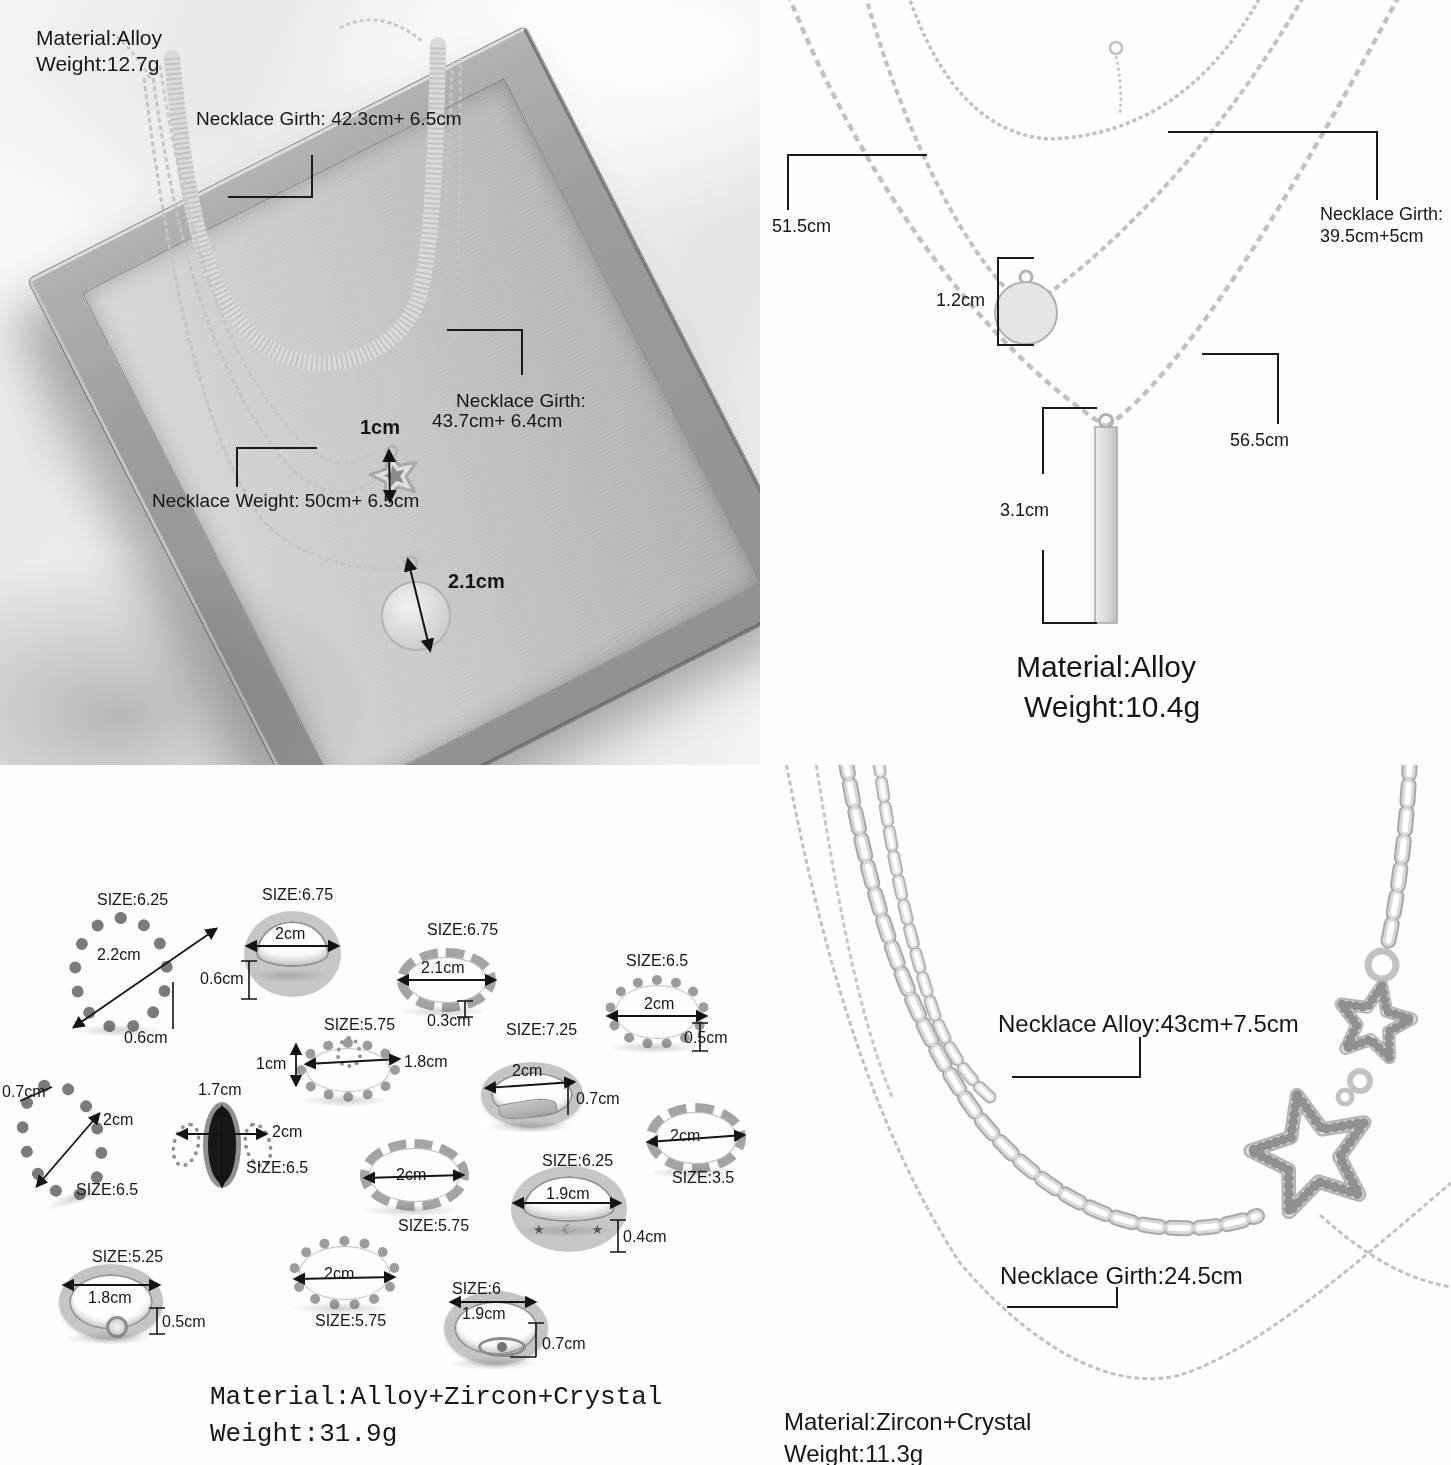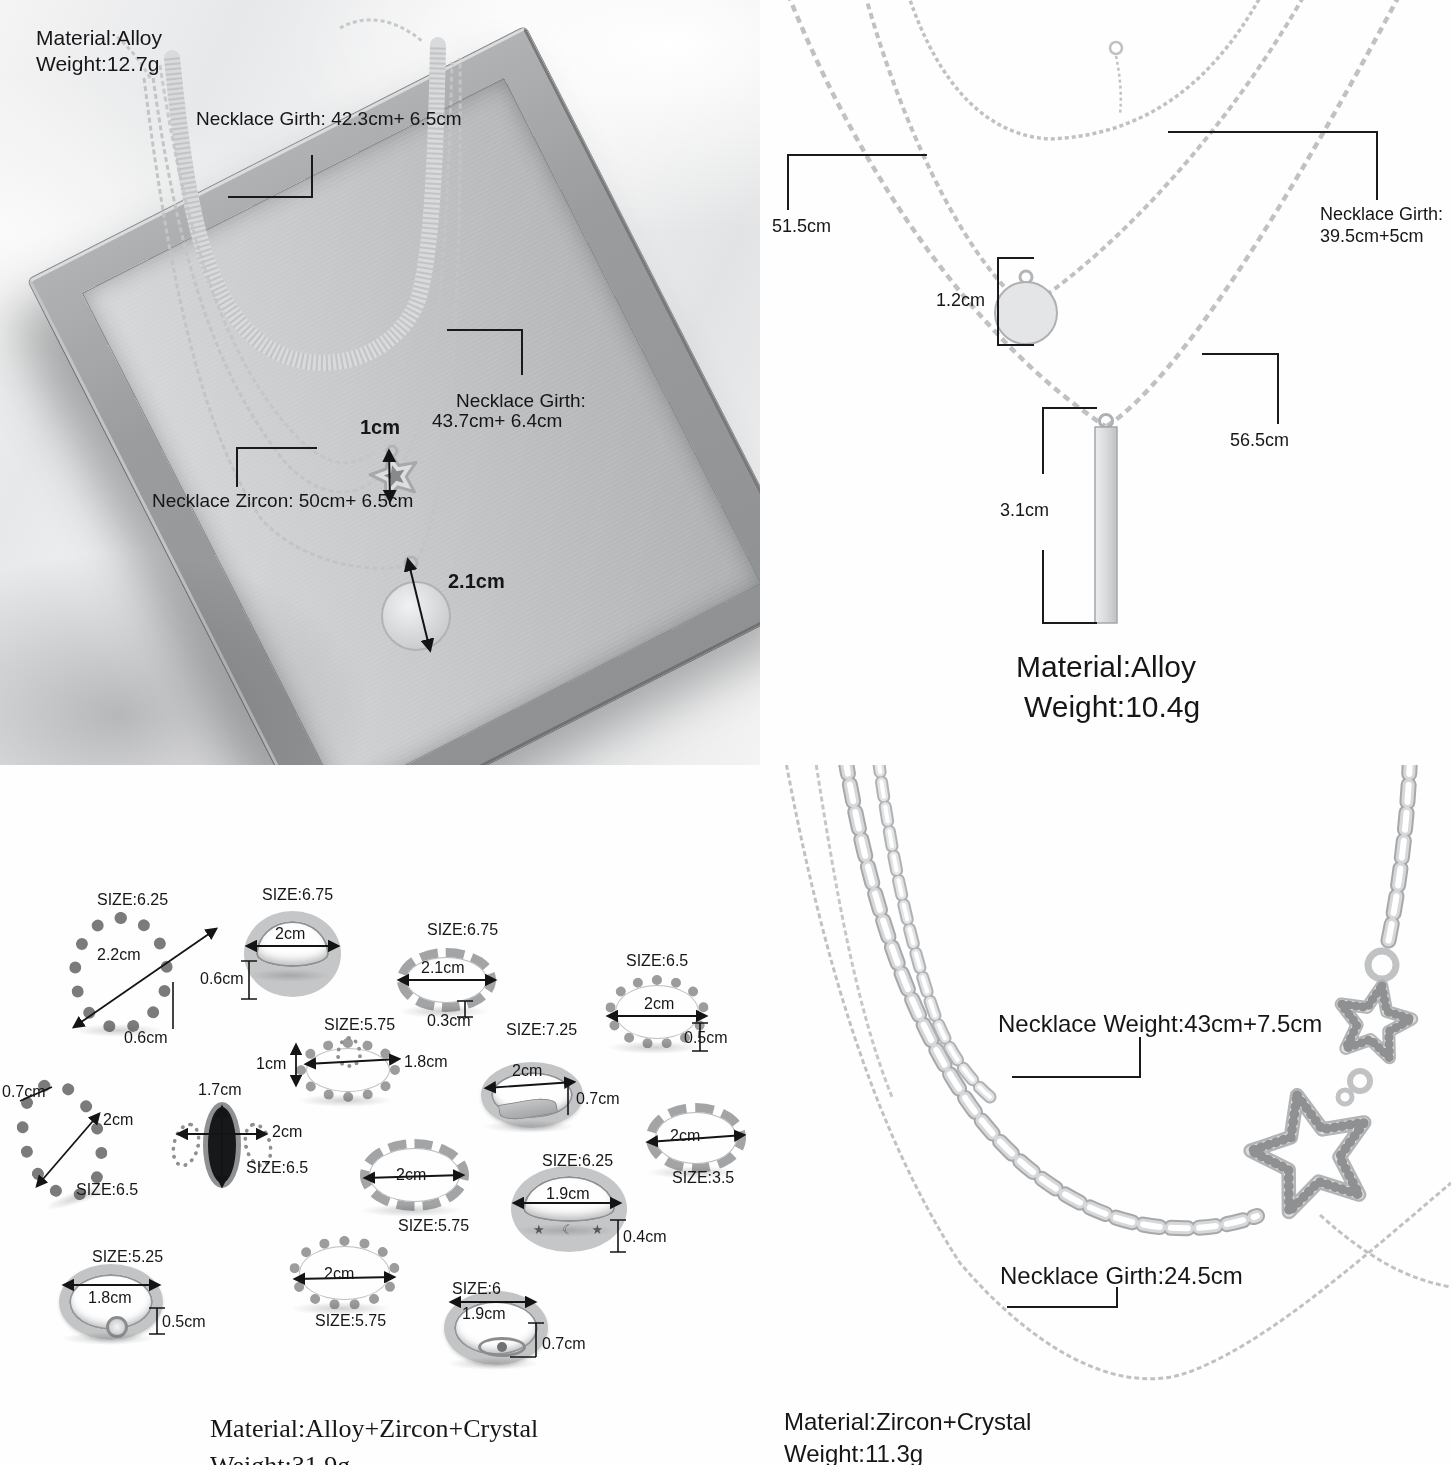--- a/index.html
+++ b/index.html
@@ -34,21 +34,21 @@
       linear-gradient(100deg,#d6d8da 0%, #c6c8ca 42%, #aeb0b2 100%);
     box-shadow:inset 0 0 22px rgba(30,32,34,.30), inset 0 0 0 1px #9a9c9e; }
 
   svg.layer { position:absolute; left:0; top:0; }
 
   .lbl { position:absolute; white-space:nowrap; color:#161618; line-height:1.12; }
   .fs16{font-size:16px;} .fs18{font-size:18px;} .fs19{font-size:19px;}
   .fs20{font-size:20px;} .fs21{font-size:21px;} .fs24{font-size:24px;}
   .fs26{font-size:26px;} .fs30{font-size:30px;}
   .bold{font-weight:bold;}
-  .djv{font-family:Liberation Serif, serif;margin-top:31px;}
+  .djv{font-family:Liberation Mono, monospace;}
 
   .ring { position:absolute; border-radius:50%; }
   .ring::after { content:""; position:absolute; left:-10%; right:-2%; bottom:-15px; height:13px;
     border-radius:50%;
     background:radial-gradient(ellipse at center, rgba(88,90,92,.28), rgba(88,90,92,0) 70%); }
   .r-solid { border:10px solid #c2c4c6;
     box-shadow:inset 0 0 0 2px #94969a, inset 0 -5px 7px rgba(70,72,74,.35), 0 2px 3px rgba(120,122,124,.25); }
   .r-tall { border-style:solid; border-color:#c4c6c8; border-width:10px 12px 30px 12px;
     box-shadow:inset 0 0 0 2px #8e9092, inset 0 -6px 8px rgba(60,62,64,.35); }
   .r-dotted { border:10px dotted #9a9c9e; box-shadow:inset 0 0 0 1px rgba(110,112,114,.45); }
@@ -116,21 +116,21 @@
       <polyline points="317,448 237,448 237,487" stroke="#1a1a1c" stroke-width="2" fill="none"></polyline>
       <line x1="389" y1="451" x2="390" y2="501" stroke="#141414" stroke-width="2" marker-start="url(#ah1)" marker-end="url(#ah1)"></line>
       <line x1="408" y1="560" x2="430" y2="650" stroke="#141414" stroke-width="2" marker-start="url(#ah1)" marker-end="url(#ah1)"></line>
     </svg>
 
     <div class="lbl fs21" style="left:36px;top:26px;">Material:Alloy</div>
     <div class="lbl fs21" style="left:36px;top:52px;">Weight:12.7g</div>
     <div class="lbl fs19" style="left:196px;top:108px;">Necklace Girth: 42.3cm+ 6.5cm</div>
     <div class="lbl fs19" style="left:456px;top:390px;">Necklace Girth:</div>
     <div class="lbl fs19" style="left:432px;top:410px;">43.7cm+ 6.4cm</div>
-    <div class="lbl fs19" style="left:152px;top:490px;">Necklace Zircon: 50cm+ 6.5cm</div>
+    <div class="lbl fs19" style="left:152px;top:490px;">Necklace Weight: 50cm+ 6.5cm</div>
     <div class="lbl fs20 bold" style="left:360px;top:416px;">1cm</div>
     <div class="lbl fs20 bold" style="left:448px;top:570px;">2.1cm</div>
   </div>
 
   <div id="q2" class="quad">
     <svg class="layer" width="691" height="765" viewBox="0 0 691 765">
       <defs>
         <linearGradient id="barg" x1="0" y1="0" x2="1" y2="0">
           <stop offset="0%" stop-color="#ecedee"></stop>
             <stop offset="55%" stop-color="#d6d8da"></stop>
@@ -331,19 +331,19 @@
       <g transform="translate(552,390) rotate(-14) scale(1.62)">
         <path d="M0,-38 L10,-13.8 L36.1,-11.7 L16.2,5.3 L22.3,30.7 L0,17 L-22.3,30.7 L-16.2,5.3 L-36.1,-11.7 L-10,-13.8 Z" fill="none" stroke="#b2b4b6" stroke-width="9" stroke-linejoin="round"></path>
         <path d="M0,-38 L10,-13.8 L36.1,-11.7 L16.2,5.3 L22.3,30.7 L0,17 L-22.3,30.7 L-16.2,5.3 L-36.1,-11.7 L-10,-13.8 Z" fill="none" stroke="#dcdee0" stroke-width="6" stroke-linejoin="round"></path>
         <path d="M0,-38 L10,-13.8 L36.1,-11.7 L16.2,5.3 L22.3,30.7 L0,17 L-22.3,30.7 L-16.2,5.3 L-36.1,-11.7 L-10,-13.8 Z" fill="none" stroke="#8e9092" stroke-width="6" stroke-dasharray="0.4 4.4" stroke-linecap="round"></path>
       </g>
 
       <polyline points="380,272 380,312 252,312" stroke="#1a1a1c" stroke-width="2" fill="none"></polyline>
       <polyline points="357,522 357,542 247,542" stroke="#1a1a1c" stroke-width="2" fill="none"></polyline>
     </svg>
 
-    <div class="lbl fs24" style="left:238px;top:246px;">Necklace Weight:43cm+7.5cm</div>
+    <div class="lbl fs24" style="left:238px;top:246px;">Necklace Alloy:43cm+7.5cm</div>
     <div class="lbl fs24" style="left:240px;top:498px;">Necklace Girth:24.5cm</div>
     <div class="lbl fs24" style="left:24px;top:644px;">Material:Zircon+Crystal</div>
     <div class="lbl fs24" style="left:24px;top:676px;">Weight:11.3g</div>
   </div>
 
 </div>
 
 </body></html>

